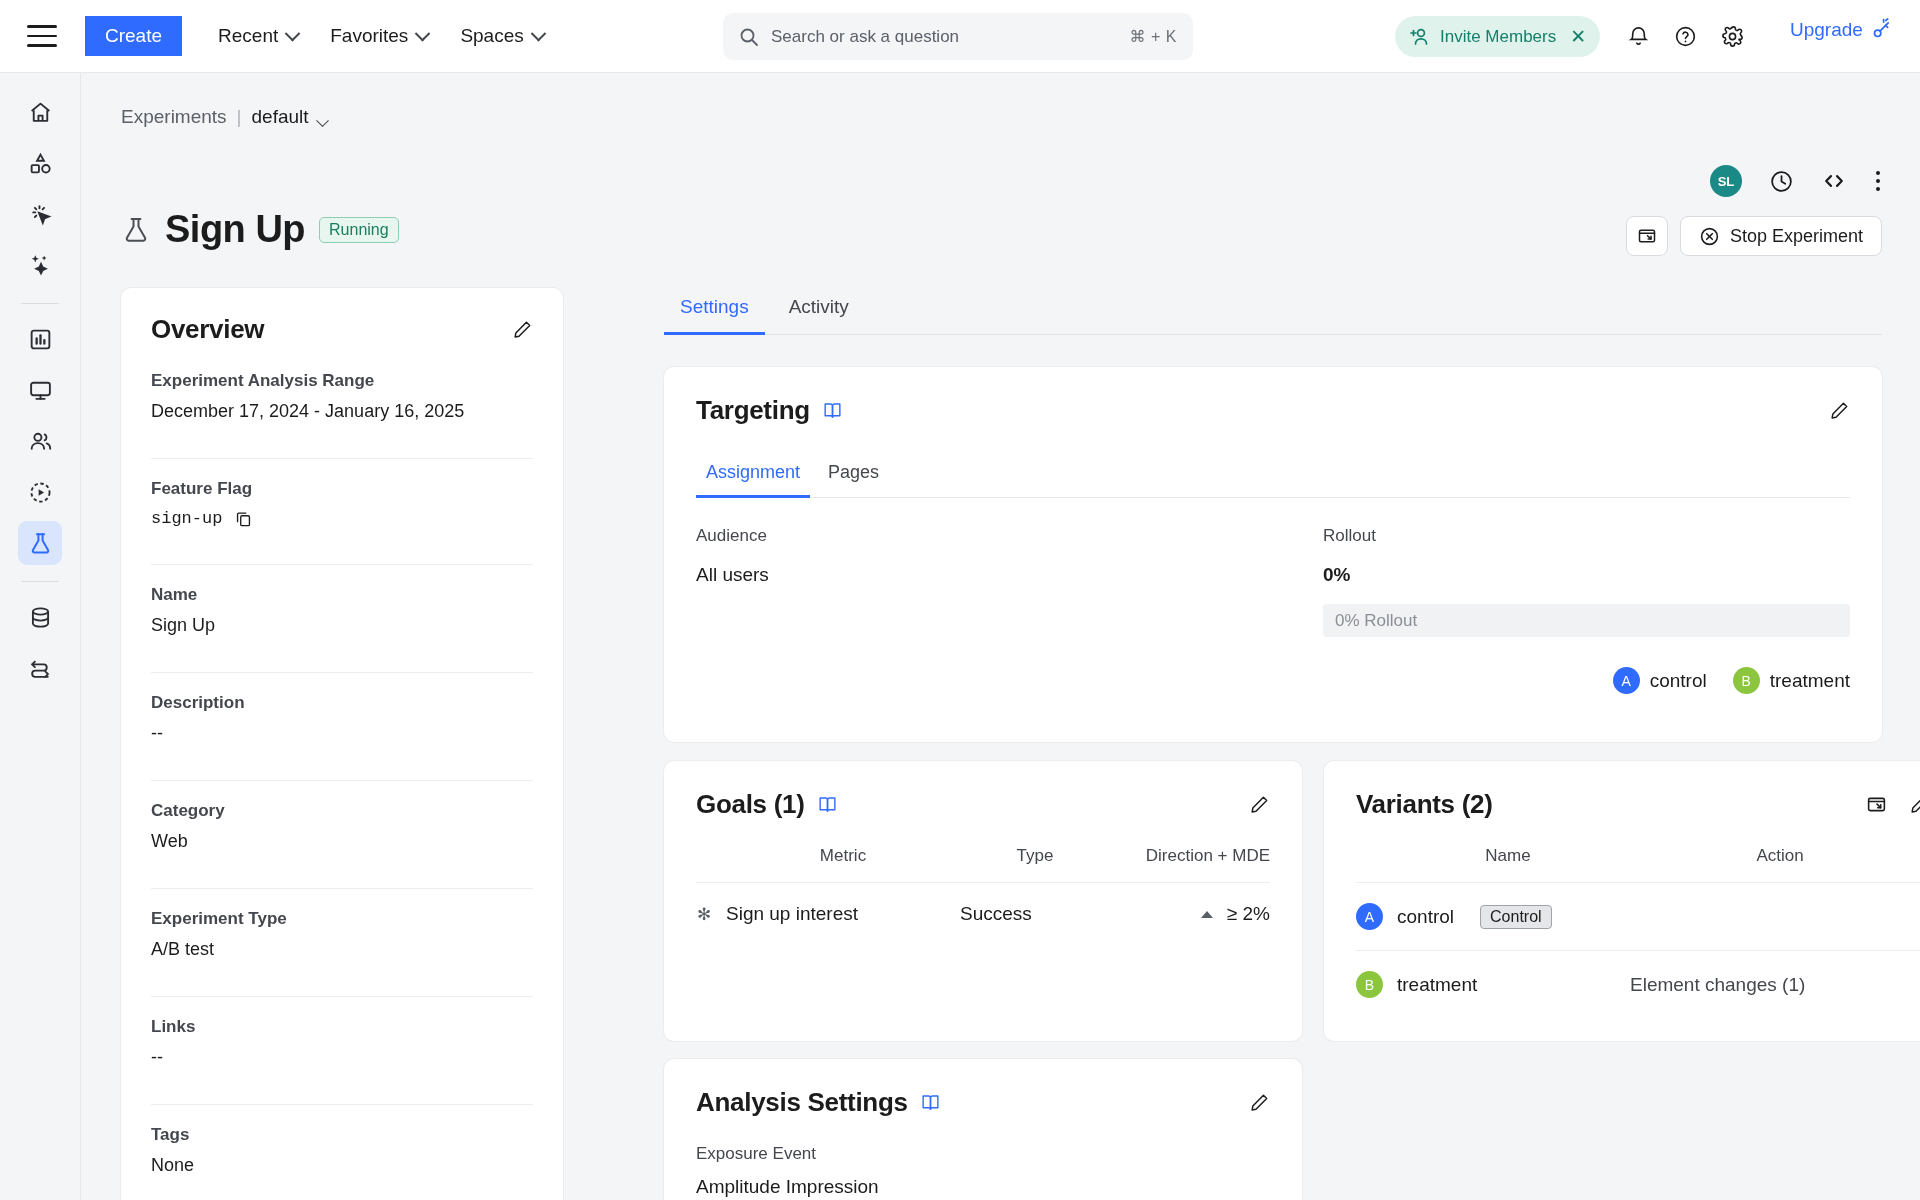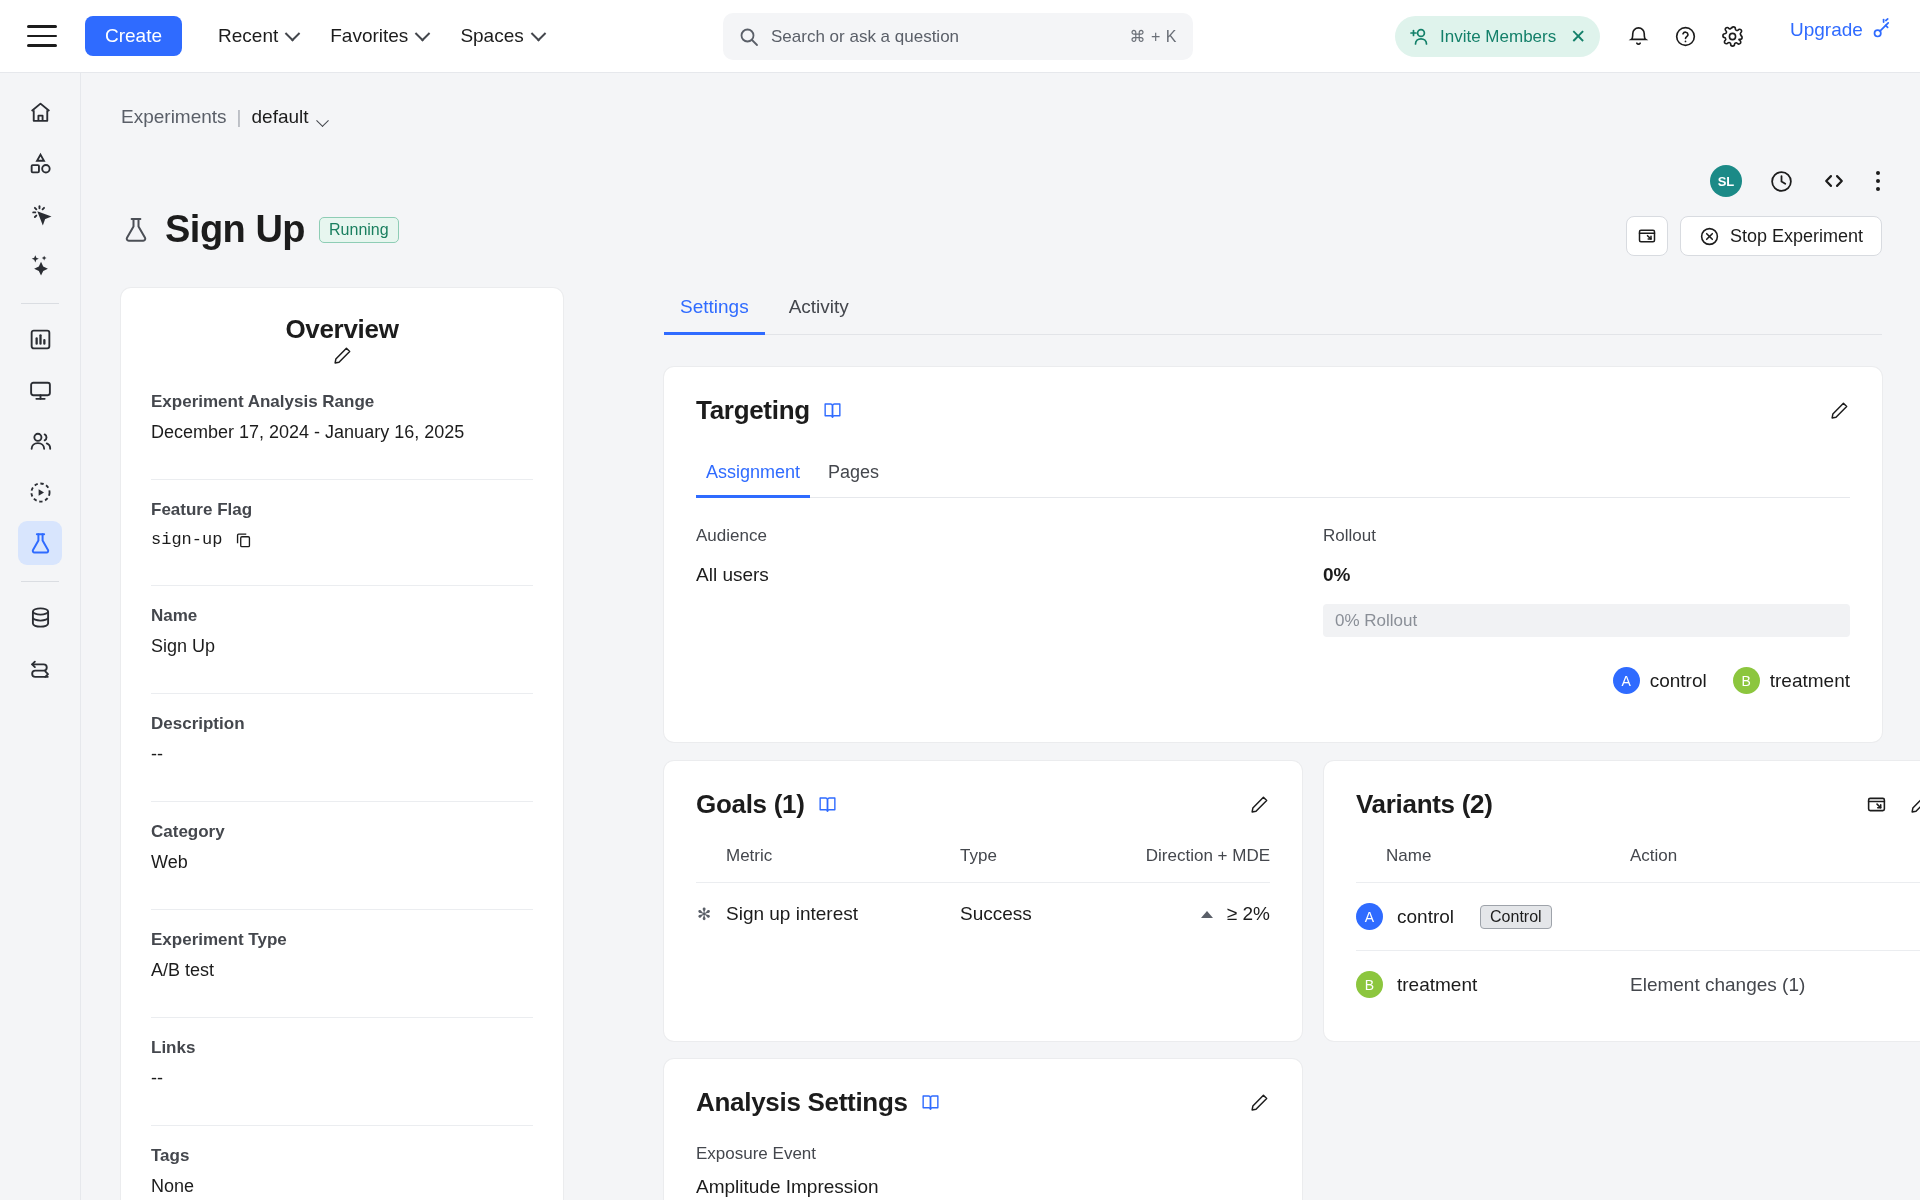--- a/index.html
+++ b/index.html
@@ -22,21 +22,21 @@
   .hamburger {
     width: 30px; height: 22px; margin-left: 27px;
     display: flex; flex-direction: column; justify-content: space-between;
     cursor: pointer;
   }
   .hamburger span { display: block; height: 2.6px; background: #1c1c1c; border-radius: 2px; }
   .create-btn {
     margin-left: 28px;
     background: #2f6bff; color: #fff;
     font-size: 19px; font-weight: 500;
-    padding: 9px 20px; border-radius: 8px; border: none;
+    padding: 9px 20px; border-radius: 0; border: none;
     cursor: pointer;
     font-family: "Liberation Sans", sans-serif;
   }
   .navmenu { display: flex; align-items: center; margin-left: 22px; gap: 4px; }
   .navitem {
     display: flex; align-items: center; gap: 9px;
     font-size: 19px; color: #1c1c1c;
     padding: 8px 14px; border-radius: 6px; cursor: pointer;
   }
   .chev { width: 11px; height: 11px; border-right: 2px solid #44474d; border-bottom: 2px solid #44474d;
@@ -122,21 +122,21 @@
     display: flex; align-items: center; gap: 10px; padding: 0 18px;
     font-size: 18px; color: #1c1c1c; cursor: pointer;
   }
 
   
   .overview {
     position: absolute; left: 40px; top: 215px; width: 442px; height: 940px;
     background: #fff; border-radius: 10px; padding: 26px 30px;
     box-shadow: 0 0 0 1px rgba(0,0,0,0.035);
   }
-  .ov-head { display: flex; align-items: center; justify-content: space-between; margin-bottom: 26px; flex-direction: column; }
+  .ov-head { display: flex; align-items: center; justify-content: space-between; margin-bottom: 26px; }
   .ov-title { font-size: 26px; font-weight: 700; letter-spacing: -0.3px; }
   .ov-field { padding-bottom: 36px; border-bottom: 1px solid #ebedf0; margin-bottom: 20px; }
   .ov-field:last-child { border-bottom: none; }
   .ov-label { font-size: 17px; font-weight: 700; color: #44474d; margin-bottom: 10px; }
   .ov-value { font-size: 18px; color: #1c1c1c; }
   .ov-value.mono { font-family: "Liberation Mono", monospace; font-size: 17px; display: flex; align-items: center; gap: 12px; }
 
   
   .tabs-main { position: absolute; left: 583px; top: 215px; width: 1218px; border-bottom: 1px solid #e2e4e8; display: flex; gap: 8px; }
   .tab {
@@ -174,21 +174,21 @@
           display: flex; align-items: center; justify-content: center; }
   .vdot.a { background: #2f6bff; }
   .vdot.b { background: #8cc63e; }
 
   .goals { left: 583px; top: 688px; width: 638px; height: 280px; padding: 28px 32px; }
   .variants { left: 1243px; top: 688px; width: 638px; height: 280px; padding: 28px 32px; }
   .analysis { left: 583px; top: 986px; width: 638px; height: 190px; padding: 28px 32px; }
 
   table.tbl { width: 100%; border-collapse: collapse; margin-top: 26px; }
   table.tbl th {
-    font-size: 17px; font-weight: 400; color: #44474d; text-align: left;
+    font-size: 17px; font-weight: 400; color: #44474d; text-align: center;
     padding: 0 0 16px 0; border-bottom: 1px solid #ebedf0;
   }
   table.tbl td { font-size: 19px; padding: 20px 0; border-bottom: 1px solid #ebedf0; vertical-align: middle; }
   table.tbl tr:last-child td { border-bottom: none; }
   .metric-cell { display: flex; align-items: center; gap: 14px; }
   .star { color: #5a5f68; font-size: 17px; width: 16px; display:inline-block; text-align:center; }
   .mde-cell { display: flex; align-items: center; justify-content: flex-end; gap: 14px; }
   .caret-up { width: 0; height: 0; border-left: 6px solid transparent; border-right: 6px solid transparent; border-bottom: 7px solid #5a5f68; }
   .ctrl-chip {
     display: inline-block; font-size: 16px; color: #1c1c1c;

